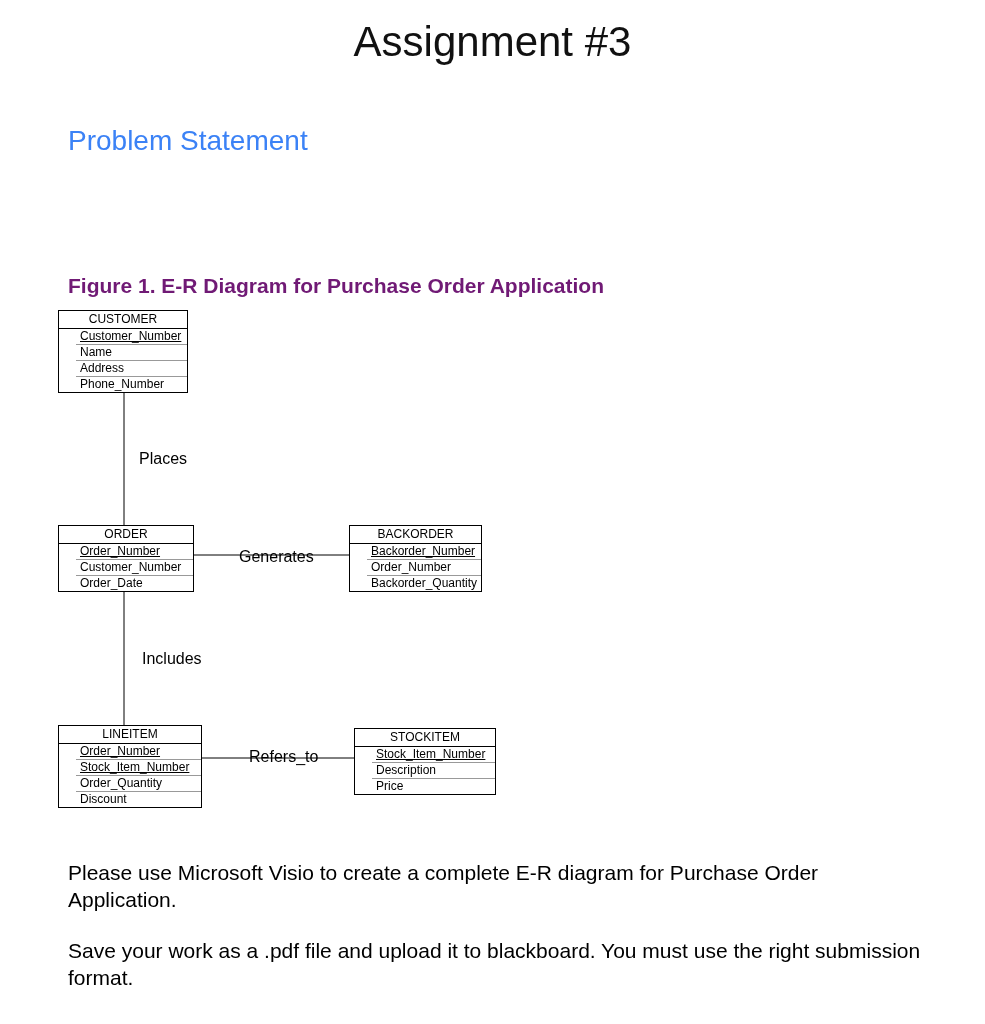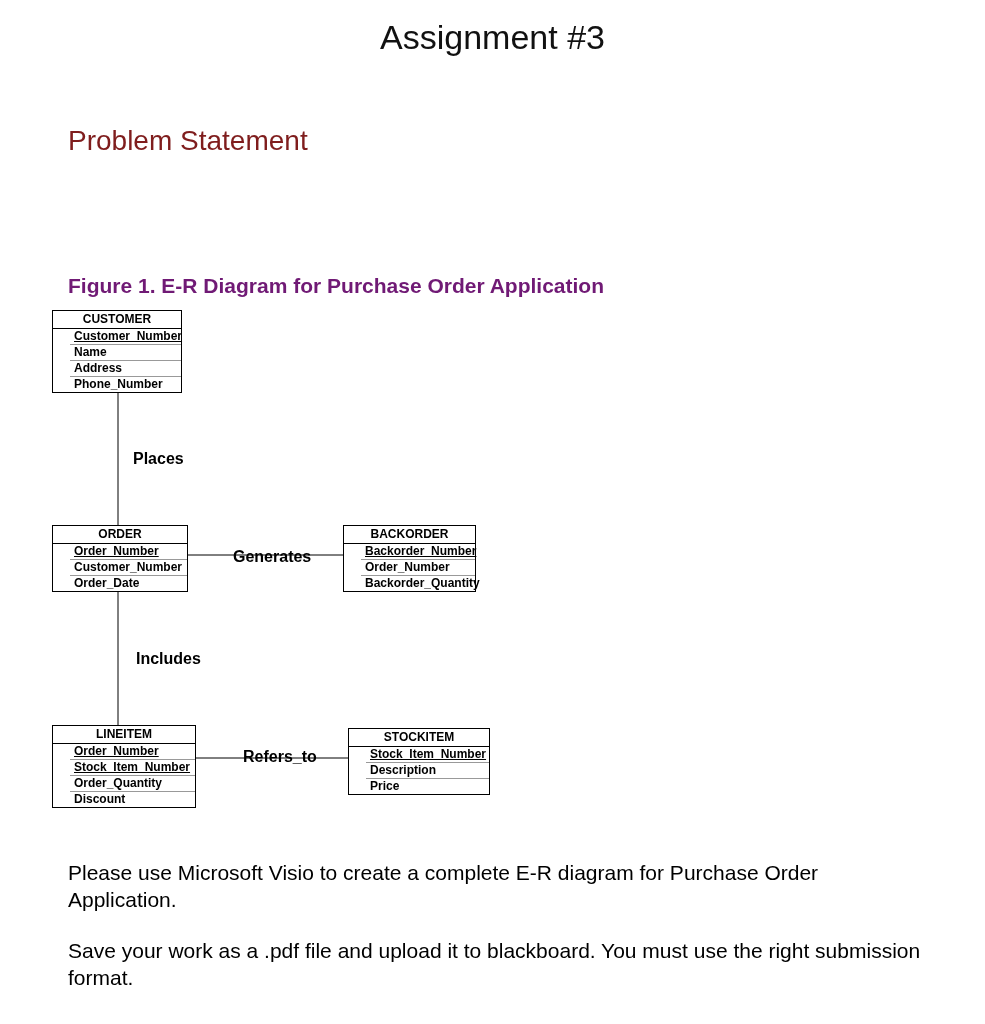--- a/index.html
+++ b/index.html
@@ -15,55 +15,54 @@
     height: 1024px;
     margin: 0 auto;
     background: #fff;
   }
   .title {
     position: absolute;
     top: 18px;
     left: 0;
     width: 100%;
     text-align: center;
-    font-size: 34px;
+    font-size: 42px;
     font-weight: 400;
     font-family: "Segoe UI Light", "Segoe UI", Arial, sans-serif;
     color: #111;
   }
   .section-heading {
     position: absolute;
     left: 68px;
     top: 125px;
     font-size: 28px;
-    color: #7f1d1d;
+    color: #3b82f6;
     font-family: "Segoe UI Light", "Segoe UI", Arial, sans-serif;
   }
   .body-text {
     position: absolute;
     left: 68px;
     width: 853px;
     font-size: 21px;
     line-height: 1.28;
     color: #000;
   }
   .figure-caption {
     position: absolute;
     left: 68px;
     font-size: 21px;
     color: #701a75;
     font-weight: bold;
   }
   .diagram {
     position: absolute;
-    left: 38px;
+    left: 44px;
     top: 310px;
     width: 520px;
     height: 540px;
-    font-weight: bold;
   }
   .entity {
     position: absolute;
     border: 1px solid #000;
     background: #fff;
     font-size: 12px;
     line-height: 1.25;
     box-sizing: border-box;
   }
   .entity .ent-title {

